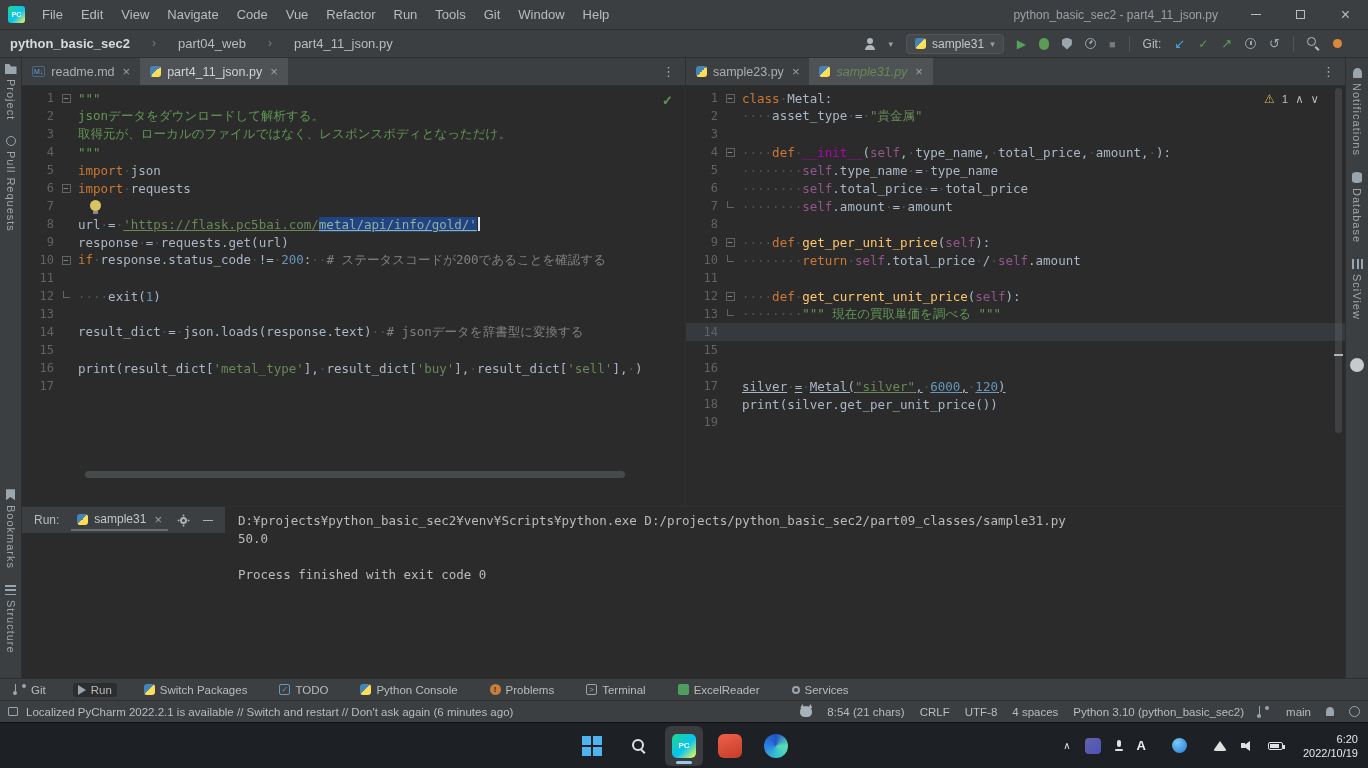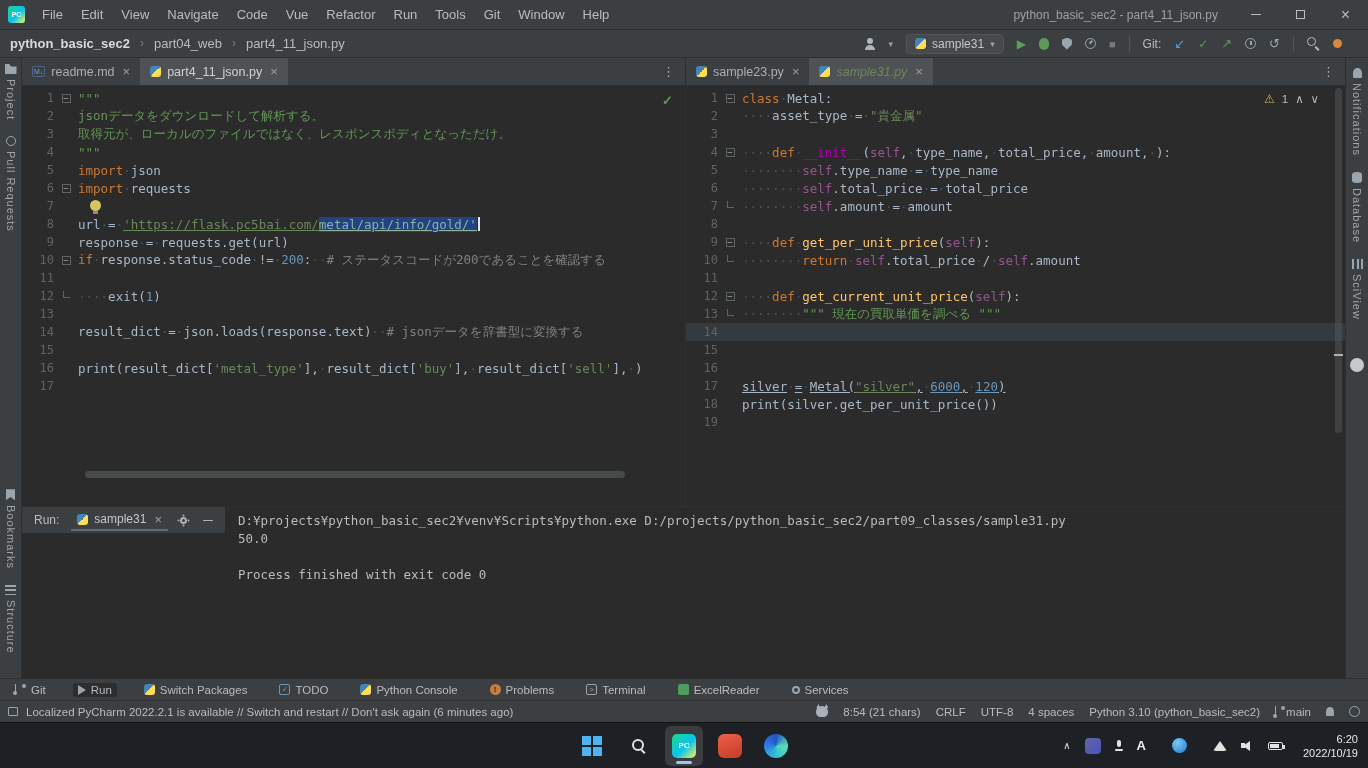--- a/index.html
+++ b/index.html
@@ -21,21 +21,21 @@
              color:#9aa0a6;line-height:30px;pointer-events:none;}
   .win-controls{margin-left:auto;display:flex;height:30px;}
   .wc{width:45px;height:30px;display:flex;align-items:center;justify-content:center;color:#b7bcc0;}
   .wc-min-glyph{width:10px;border-top:1px solid #b7bcc0;display:inline-block;}
   .wc-max-glyph{width:9px;height:9px;border:1px solid #b7bcc0;display:inline-block;}
   .wc-close{font-size:16px;line-height:30px;}
 
   
   .navbar{height:28px;background:#3c3f41;border-bottom:1px solid #2f2f2f;
           display:flex;align-items:center;padding:0 26px 0 10px;flex:0 0 auto;}
-  .crumbs{display:flex;align-items:flex-start;gap:10px;font-size:13px;}
+  .crumbs{display:flex;align-items:flex-start;gap:22px;font-size:13px;}
   .crumb{color:#bbbbbb;}
   .crumb.first{color:#d7dadd;font-weight:bold;}
   .crumb-sep{color:#7a7f83;font-size:12px;}
   .nav-right{margin-left:auto;display:flex;align-items:center;gap:13px;}
   .vsep{width:1px;height:16px;background:#515456;}
   .icon-user{width:12px;height:12px;position:relative;display:inline-block;}
   .icon-user::before{content:'';position:absolute;top:0;left:3px;width:6px;height:6px;border-radius:50%;background:#aeb6bd;}
   .icon-user::after{content:'';position:absolute;bottom:0;left:1px;width:10px;height:5px;border-radius:5px 5px 0 0;background:#aeb6bd;}
   .dd-caret{font-size:9px;color:#9aa0a4;}
   .runconfig{display:flex;align-items:center;gap:6px;background:#45494b;border:1px solid #515558;
@@ -172,21 +172,21 @@
   .sb-msg{color:#bbbbbb;}
   .sb-right{margin-left:auto;display:flex;align-items:center;gap:15px;}
   .icon-octocat{width:12px;height:11px;border-radius:50% 50% 40% 40%;background:#a9b2ba;position:relative;}
   .icon-octocat::before,.icon-octocat::after{content:'';position:absolute;top:-2px;width:4px;height:4px;background:#a9b2ba;
       clip-path:polygon(0 100%,50% 0,100% 100%);}
   .icon-octocat::before{left:0;}
   .icon-octocat::after{right:0;}
   .icon-branch{width:8px;height:11px;border-left:1.5px solid #9aa5ad;position:relative;display:inline-block;}
   .icon-branch::before{content:'';position:absolute;right:-2px;top:0;width:4px;height:4px;border-radius:50%;background:#9aa5ad;}
   .icon-branch::after{content:'';position:absolute;left:-3px;bottom:-1px;width:4px;height:4px;border-radius:50%;background:#9aa5ad;}
-  .sb-branch{display:flex;align-items:center;gap:3px;}
+  .sb-branch{display:flex;align-items:center;gap:19px;}
   .icon-bell{width:8px;height:9px;background:#9aa5ad;border-radius:50% 50% 12% 12%;display:inline-block;}
   .icon-status-dot{width:11px;height:11px;border:1.5px solid #9aa5ad;border-radius:50%;display:inline-block;}
 
   
   .taskbar{height:46px;background:#1d2024;border-top:1px solid #101214;display:flex;align-items:center;
            position:relative;flex:0 0 auto;}
   .tb-center{position:absolute;left:50%;transform:translateX(-50%);display:flex;align-items:center;gap:8px;}
   .tb-slot{width:38px;height:40px;display:flex;align-items:center;justify-content:center;position:relative;border-radius:6px;}
   .tb-slot.active{background:rgba(255,255,255,.13);}
   .tb-slot.active::after{content:'';position:absolute;bottom:2px;left:50%;transform:translateX(-50%);

